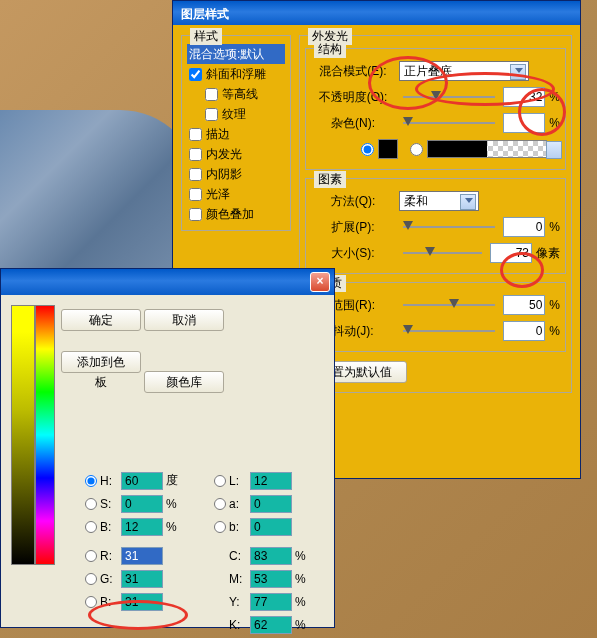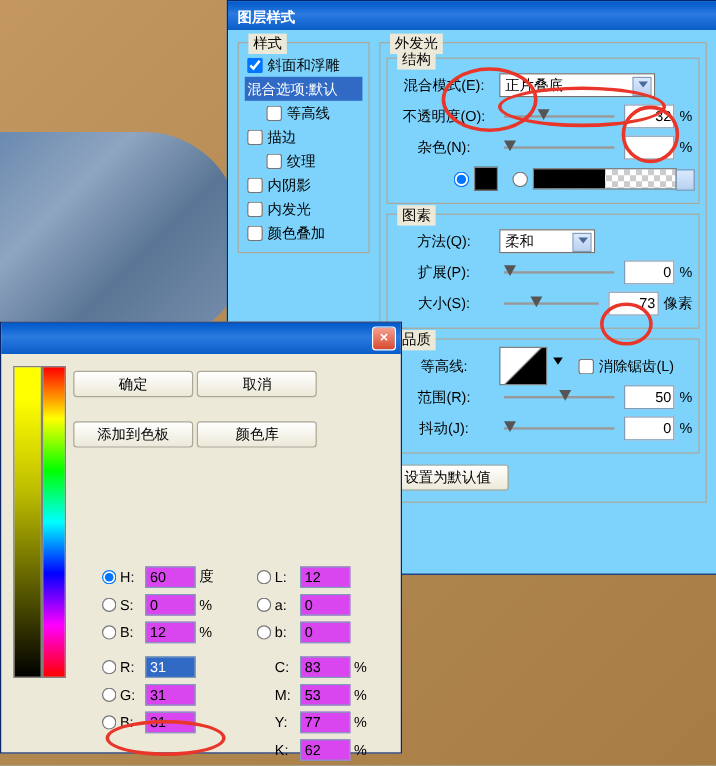--- a/index.html
+++ b/index.html
@@ -3,21 +3,21 @@
 <meta charset="utf-8">
 <style>
 * { box-sizing: border-box; margin: 0; padding: 0; font-family: "Microsoft YaHei", SimSun, sans-serif; font-size: 12px; }
 body { width: 597px; height: 638px; background: #b8925e; position: relative; overflow: hidden; }
 
 
 .bg-leather { position: absolute; inset: 0; background: linear-gradient(135deg, #c49860 0%, #b08850 50%, #a87d45 100%); }
 .bg-denim { position: absolute; left: 0; top: 110px; width: 200px; height: 170px; background: linear-gradient(135deg, #6a8ab0 0%, #8fa5c0 30%, #5a7595 60%, #7890ad 100%); border-radius: 0 80px 60px 0; }
 
 
-.dlg-layer { position: absolute; left: 189px; top: 0; width: 409px; height: 479px; background: #7dd3fc; border: 1px solid #0a246a; }
+.dlg-layer { position: absolute; left: 172px; top: 0; width: 409px; height: 479px; background: #eab308; border: 1px solid #0a246a; }
 .dlg-title { background: linear-gradient(to bottom, #0058c8, #2a7ae0 45%, #0a5cc8); color: #fff; padding: 5px 8px; font-weight: bold; height: 24px; }
 
 .dlg-body { padding: 10px 8px; display: flex; gap: 8px; }
 .styles-box { width: 110px; }
 
 .fieldset { border: 1px solid #aca899; padding: 8px 5px 6px; margin-bottom: 8px; position: relative; }
 .fieldset > .legend { position: absolute; top: -8px; left: 8px; background: #ece9d8; padding: 0 4px; }
 
 .style-row { display: flex; align-items: center; height: 20px; padding: 1px 2px; gap: 4px; }
 .style-row input[type=checkbox] { width: 13px; height: 13px; }
@@ -53,27 +53,27 @@
 
 .cp-body { padding: 10px; display: flex; gap: 6px; }
 .hue-strip { width: 20px; height: 260px; background: linear-gradient(to bottom, red, yellow, lime, cyan, blue, magenta, red); border: 1px solid #808080; margin-left: -6px; }
 .sv-box { width: 24px; height: 260px; background: linear-gradient(to bottom, #ff0, #ff0 10%, #bdbd00 40%, #000); border: 1px solid #808080; }
 
 .preview-col { width: 50px; text-align: center; }
 .preview-new { width: 48px; height: 40px; background: #1f1f1f; border: 1px solid #808080; margin: 4px auto 0; }
 .preview-cur { width: 48px; height: 40px; background: #1f1f1f; border: 1px solid #808080; border-top: none; margin: 0 auto 4px; }
 
 .cp-right { flex: 1; }
-.cp-btn { width: 100px; height: 22px; margin: 4px 0; }
+.cp-btn { width: 80px; height: 22px; margin: 4px 0; }
 
 .cp-fields { position: absolute; left: 84px; top: 200px; width: 240px; }
 .cp-row { display: flex; align-items: center; height: 23px; gap: 3px; }
 .cp-row input[type=radio] { width: 12px; height: 12px; }
 .cp-row .lab { width: 18px; }
-.cp-row .val { width: 42px; height: 18px; border: 1px solid #7f9db9; background: #d946ef; padding: 0 3px; line-height: 16px; }
+.cp-row .val { width: 42px; height: 18px; border: 1px solid #7f9db9; background: #14b8a6; padding: 0 3px; line-height: 16px; }
 .cp-row .val.sel { background: #316ac5; color: #fff; }
 .cp-row .unit { width: 18px; }
 .cp-cols { display: flex; gap: 30px; }
 
 
 .anno { position: absolute; border: 3px solid #e8362a; border-radius: 50%; pointer-events: none; }
 
 .cube-icon { width: 14px; height: 14px; background: linear-gradient(135deg,#ddd,#888); display: inline-block; margin: 2px auto; }
 </style>
 </head>
@@ -81,46 +81,50 @@
 
 <div class="bg-leather"></div>
 <div class="bg-denim"></div>
 
 <div class="dlg-layer">
   <div class="dlg-title">图层样式</div>
   <div class="dlg-body">
     <div class="styles-box">
       <div class="fieldset">
         <div class="legend">样式</div>
+        <div class="style-row sel">
+            <span>混合选项:默认</span>
+          </div>
         <div class="style-row">
             <input type="checkbox" checked="" style="">
             <span>斜面和浮雕</span>
           </div>
-        <div class="style-row sel">
-            <span>混合选项:默认</span>
-          </div>
         <div class="style-row" style="padding-left:18px">
             <input type="checkbox" style="">
             <span>等高线</span>
           </div>
+        <div class="style-row" style="padding-left:18px">
+            <input type="checkbox" style="">
+            <span>纹理</span>
+          </div>
         <div class="style-row">
             <input type="checkbox" style="">
             <span>描边</span>
           </div>
-        <div class="style-row" style="padding-left:18px">
-            <input type="checkbox" style="">
-            <span>纹理</span>
+        <div class="style-row">
+            <input type="checkbox" style="">
+            <span>内发光</span>
           </div>
         <div class="style-row">
             <input type="checkbox" style="">
             <span>内阴影</span>
           </div>
         <div class="style-row">
             <input type="checkbox" style="">
-            <span>内发光</span>
+            <span>光泽</span>
           </div>
         <div class="style-row">
             <input type="checkbox" style="">
             <span>颜色叠加</span>
           </div>
       </div>
     </div>
 
     <div class="right-col">
       <div class="fieldset">
@@ -179,27 +183,20 @@
                 <div class="track"></div>
                 <div class="thumb" style="left:28%"></div>
               </div>
             <span class="numbox">73</span>
             <span>像素</span>
           </div>
         </div>
 
         <div class="fieldset">
           <div class="legend">品质</div>
-          <div class="row">
-            <span class="row-label">等高线:</span>
-            <span class="contour"></span>
-            <span style="width:18px"></span>
-            <input type="checkbox" style="">
-            <span>消除锯齿(L)</span>
-          </div>
           <div class="row">
             <span class="row-label">范围(R):</span>
             <div class="slider">
                 <div class="track"></div>
                 <div class="thumb" style="left:50%"></div>
               </div>
             <span class="numbox">50</span>
             <span>%</span>
           </div>
           <div class="row">

